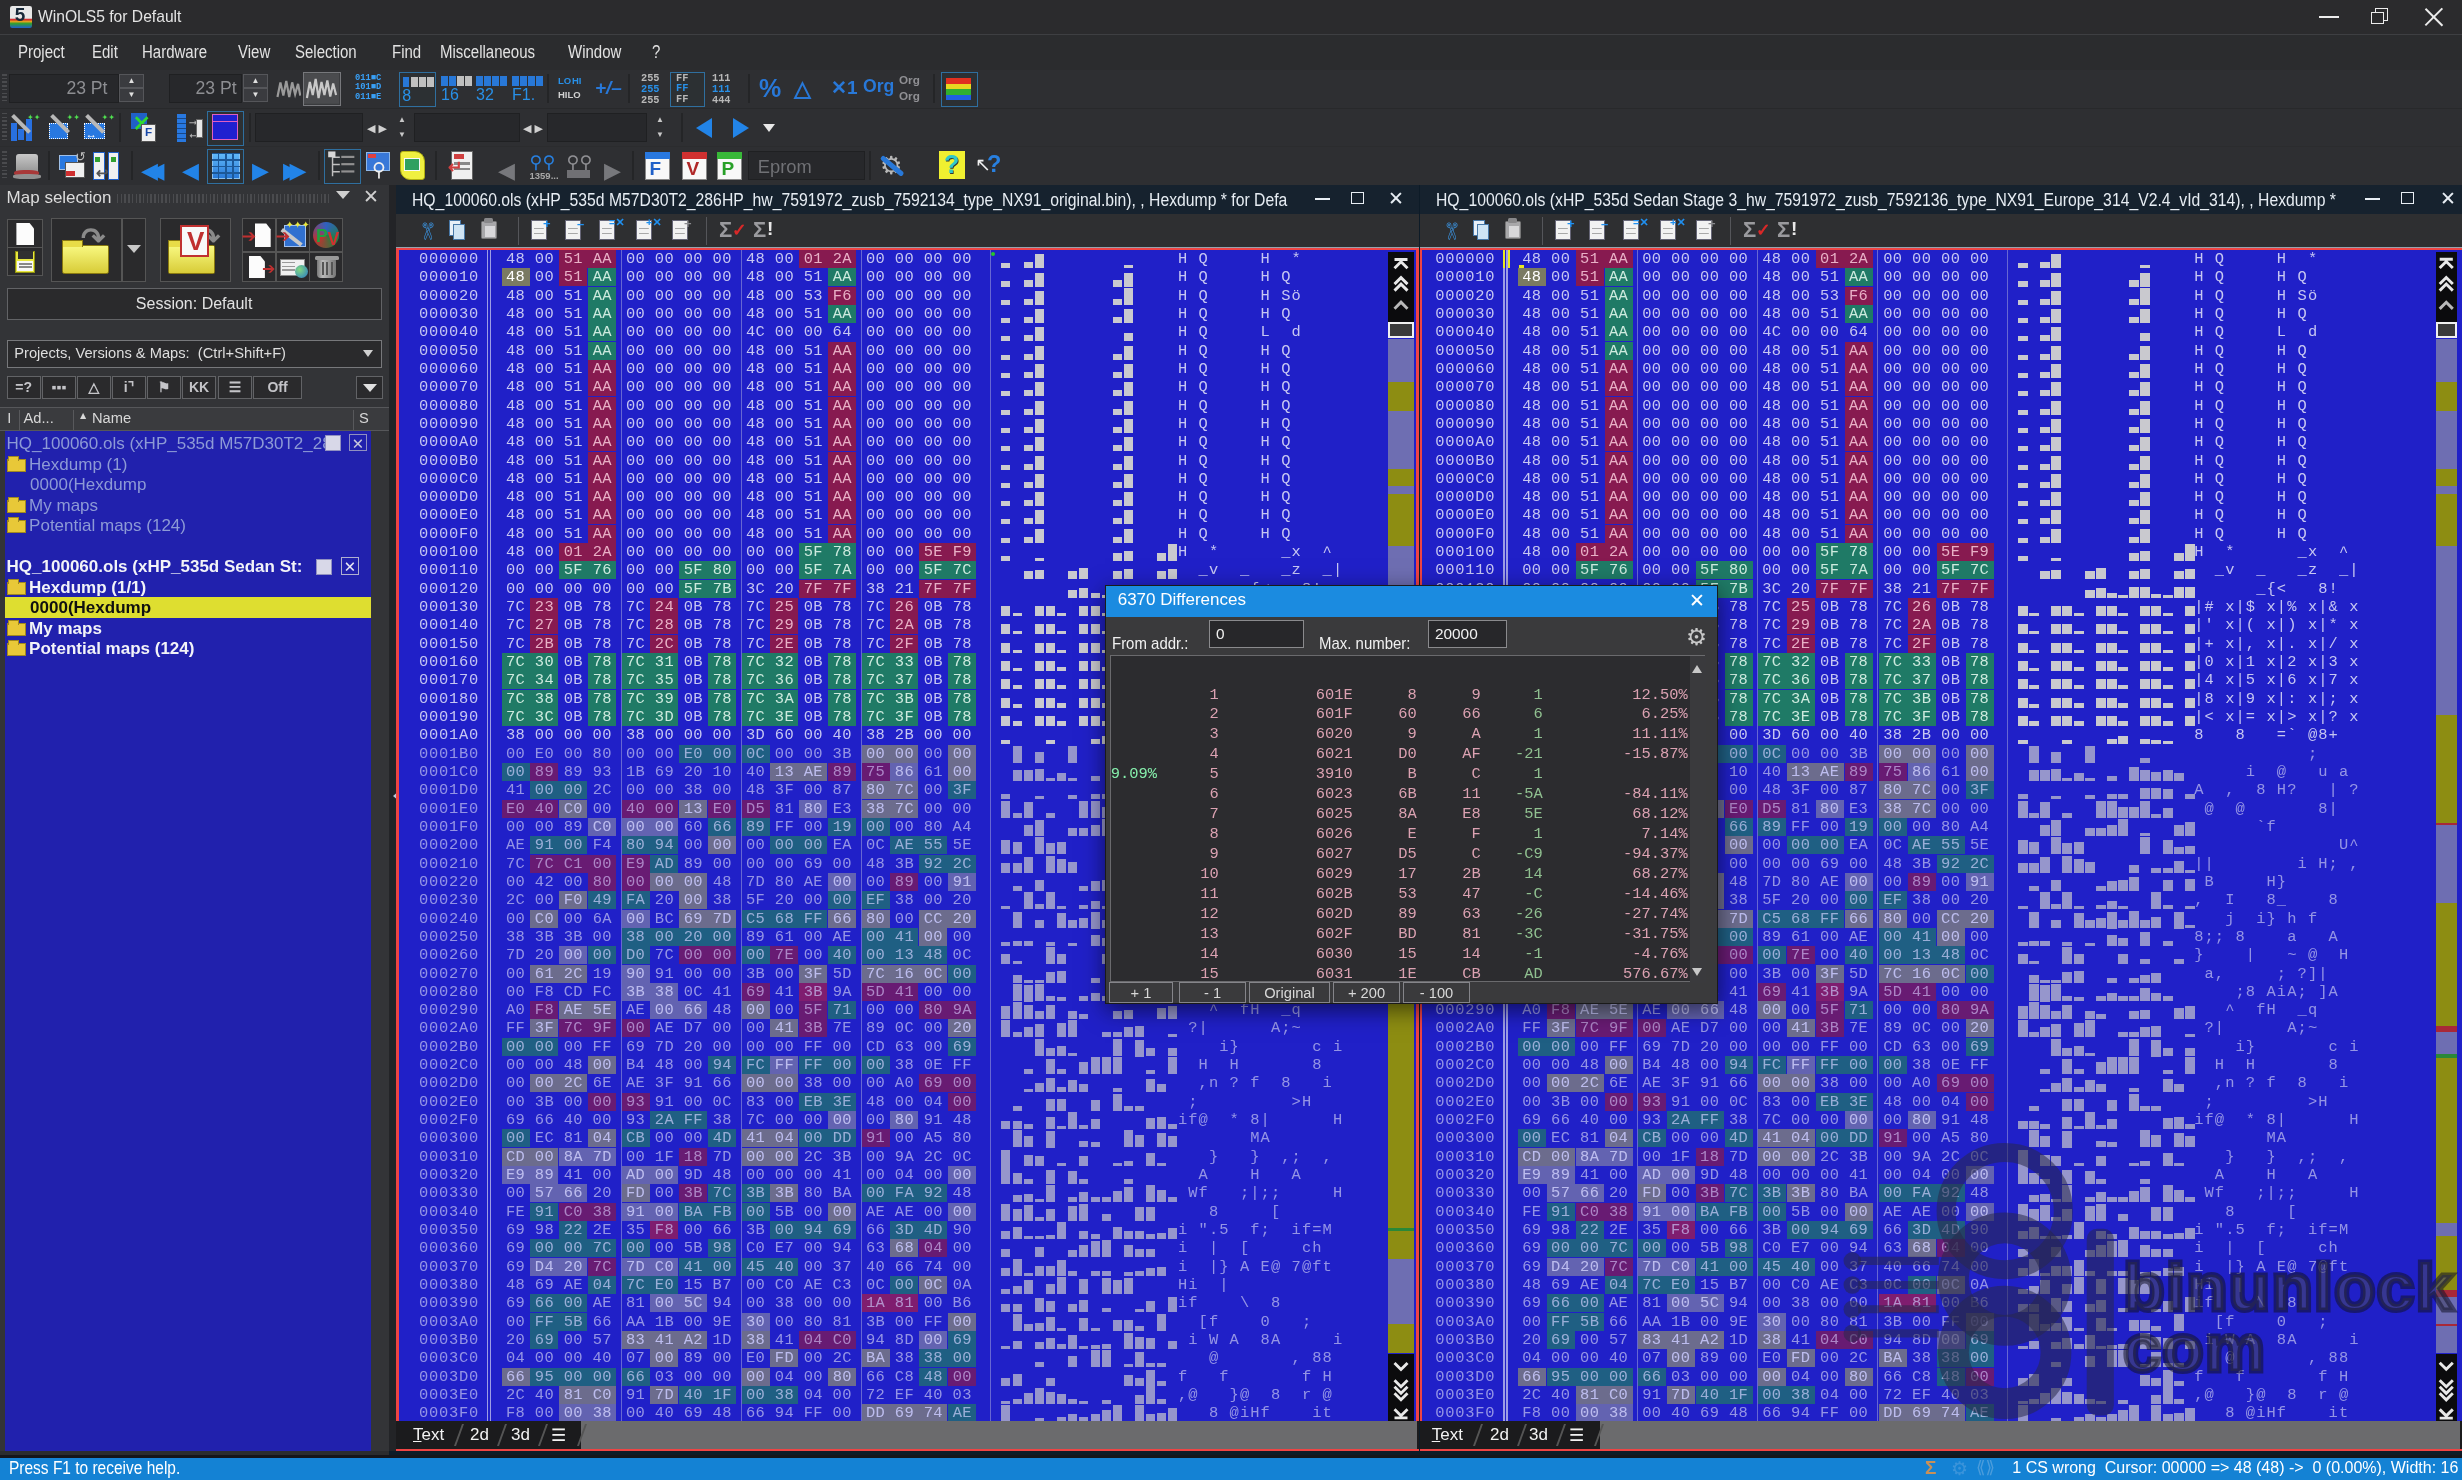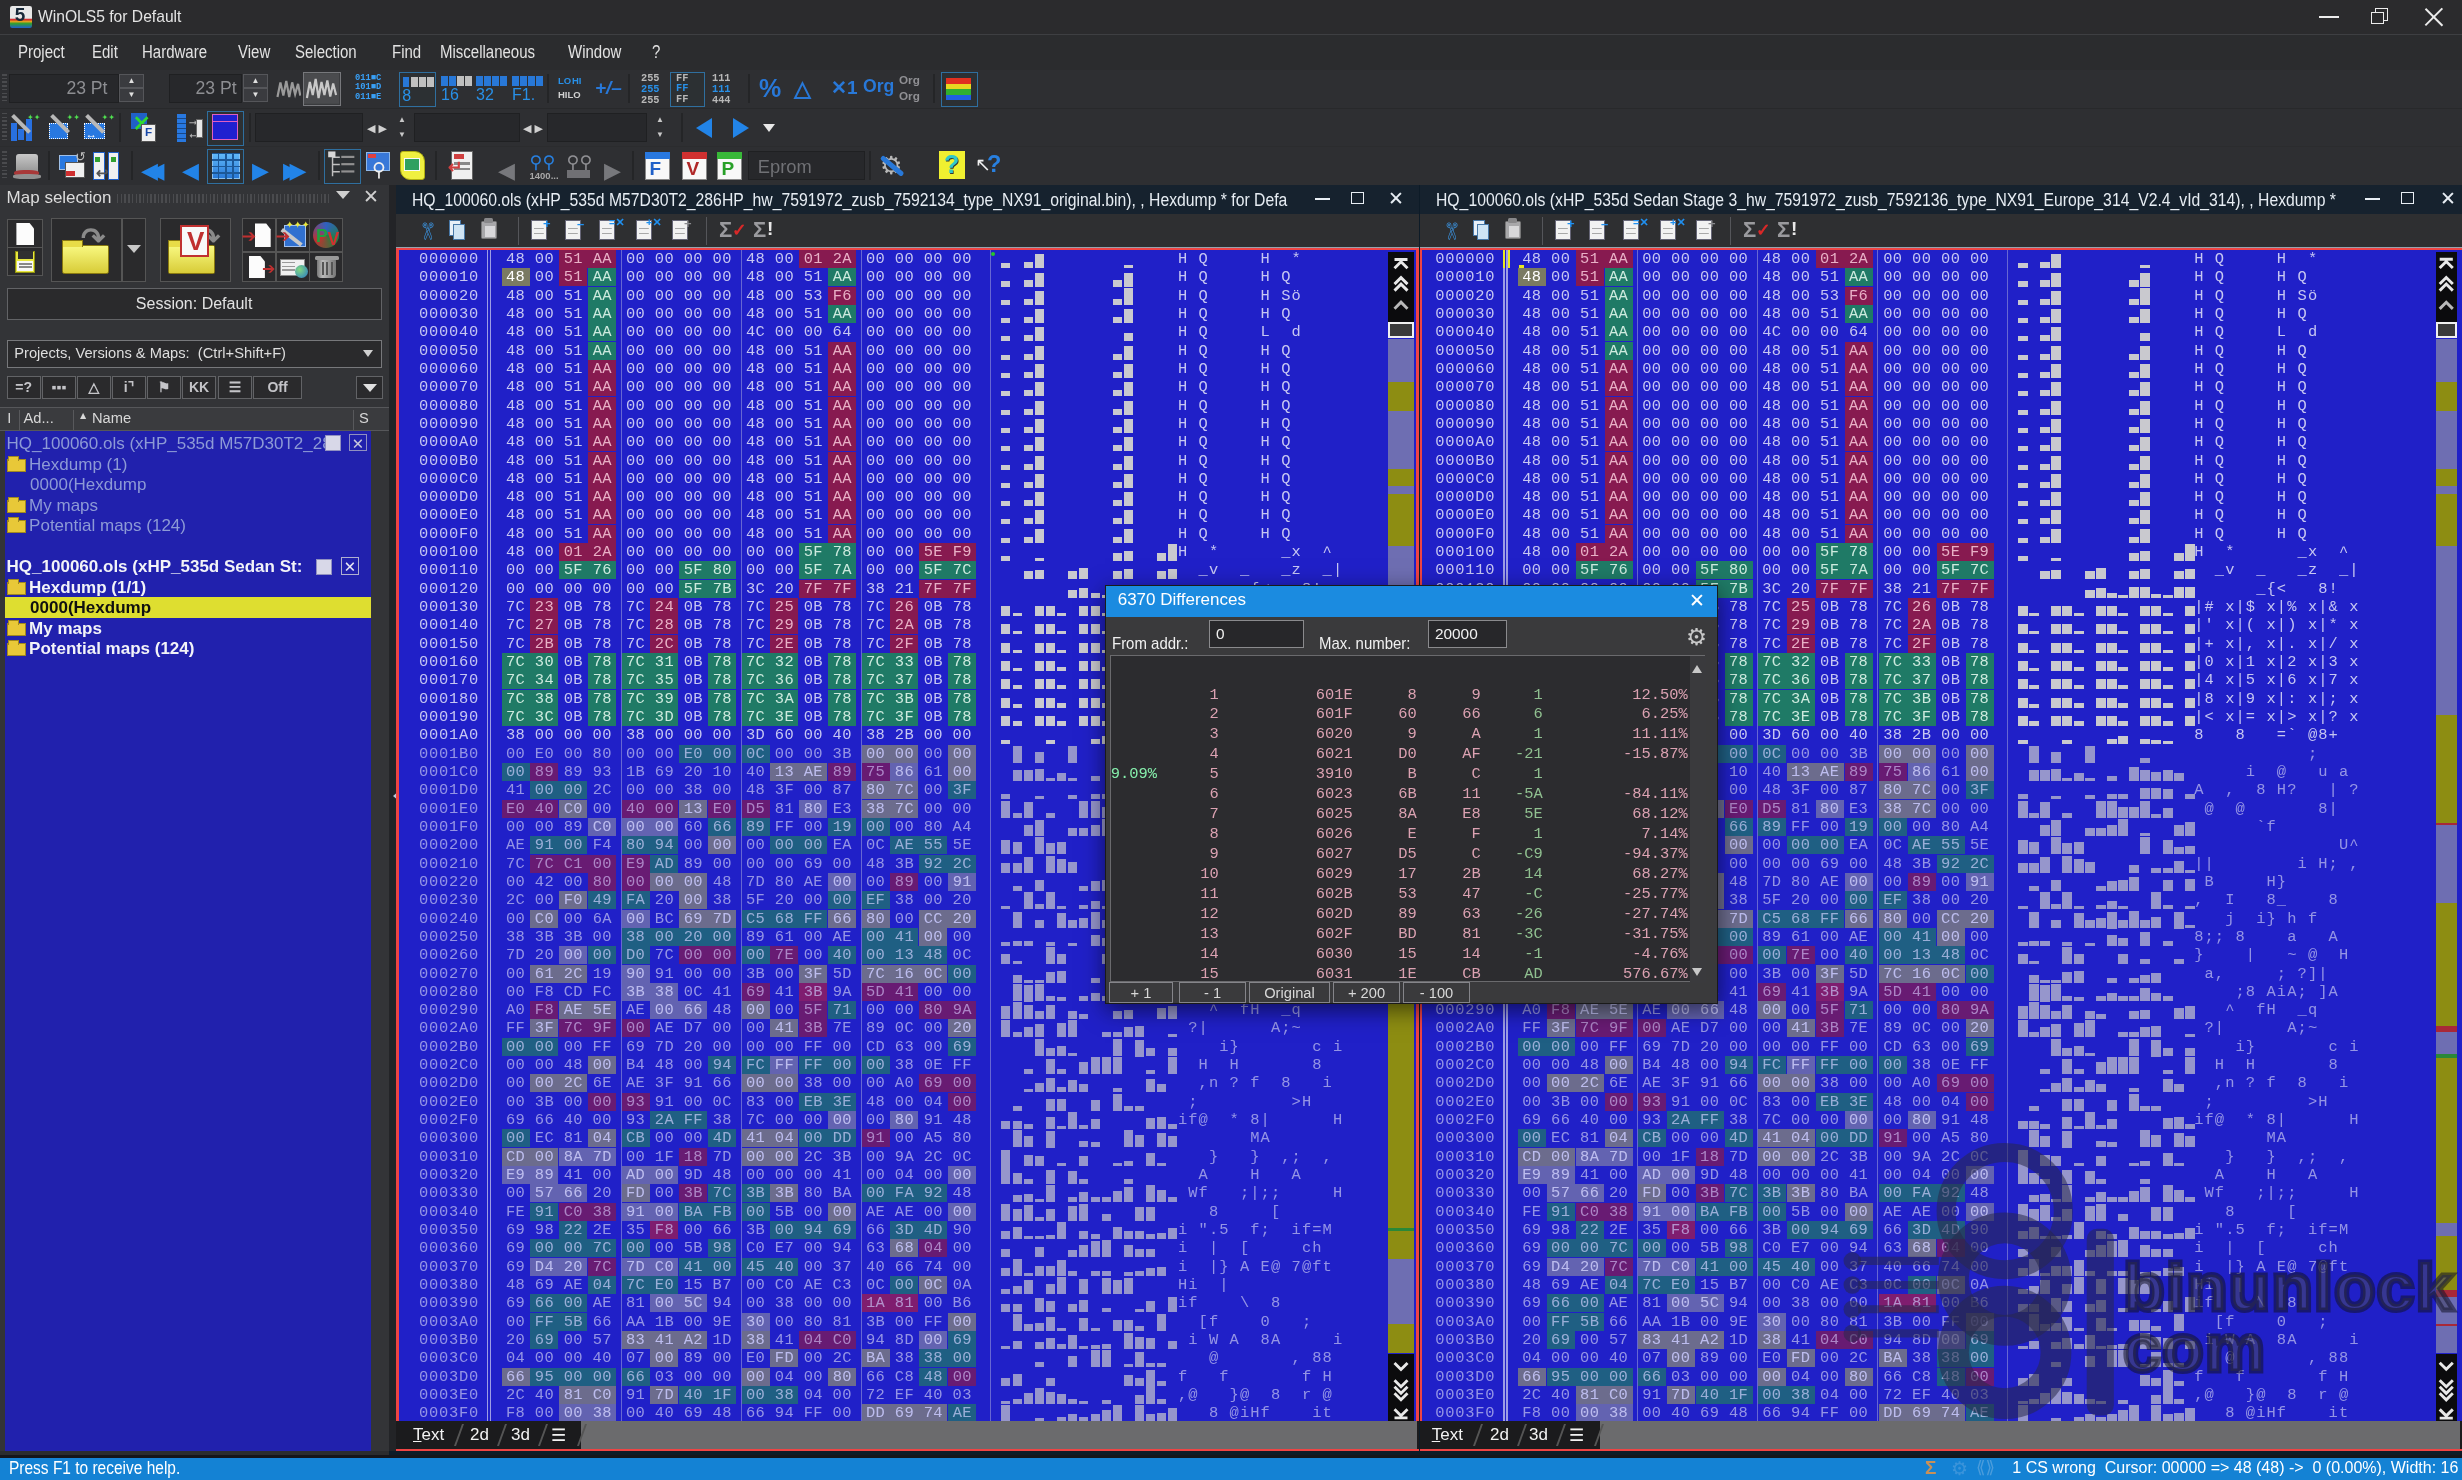--- a/index.html
+++ b/index.html
@@ -225,21 +225,21 @@
  <div class="tbtn" style="left:448px;width:26px;">
       <div class="abs" style="left:2.9px;top:0;width:22px;height:29px;background:#f0f0f0;border:0.7px solid #666;"></div>
       <div class="abs" style="left:5.9px;top:2.9px;width:10.3px;height:5.9px;background:#d04040;"></div>
       <div class="abs" style="left:5.9px;top:11.7px;width:16px;height:2.2px;background:#888;"></div>
       <div class="abs" style="left:5.9px;top:17px;width:16px;height:2.2px;background:#888;"></div>
       <div class="abs" style="left:0px;top:5.9px;color:#d04040;font-size:17.6px;font-weight:bold;">↵</div>
     </div>
  <div class="abs" style="left:498px;top:11px;color:#77787c;font-size:22px;">◀</div>
  <div class="tbtn" style="left:528px;width:28px;">
       <div class="abs" style="left:1.5px;top:1.5px;font-size:17.6px;color:#2880e0;">⚲⚲</div>
-      <div class="abs" style="left:1.5px;top:19px;color:#a8a8a8;font-size:9.5px;font-weight:bold;">1400...</div>
+      <div class="abs" style="left:1.5px;top:19px;color:#a8a8a8;font-size:9.5px;font-weight:bold;">1359...</div>
     </div>
  <div class="tbtn" style="left:565px;width:28px;">
       <div class="abs" style="left:1.5px;top:1.5px;font-size:17.6px;color:#909094;">⚲⚲</div>
       <div class="abs" style="left:1.5px;top:19px;width:23.5px;height:8.8px;background:#707074;"></div>
     </div>
  <div class="abs" style="left:604px;top:11px;color:#77787c;font-size:22px;">▶</div>
  <div class="tsep" style="left:632px;"></div>
  <div class="tbtn" style="left:645px;width:26px;">
       <div class="abs" style="left:0;top:1.5px;width:25px;height:28px;background:#f8f8f8;border:0.7px solid #888;"></div>
       <div class="abs" style="left:0;top:1.5px;width:25px;height:7.3px;background:#2878e0;"></div>
@@ -861,21 +861,21 @@
         <div class="abs" style="top:181px;left:0;width:242px;text-align:right;color:#dca2b2;">6029</div>
         <div class="abs" style="top:181px;left:0;width:306px;text-align:right;color:#dca2b2;">17</div>
         <div class="abs" style="top:181px;left:0;width:370px;text-align:right;color:#dca2b2;">2B</div>
         <div class="abs" style="top:181px;left:0;width:432px;text-align:right;color:#90c090;">14</div>
         <div class="abs" style="top:181px;left:0;width:577px;text-align:right;color:#dca2b2;">68.27%</div>
         <div class="abs" style="top:201px;left:0;width:108px;text-align:right;color:#dca2b2;">11</div>
         <div class="abs" style="top:201px;left:0;width:242px;text-align:right;color:#dca2b2;">602B</div>
         <div class="abs" style="top:201px;left:0;width:306px;text-align:right;color:#dca2b2;">53</div>
         <div class="abs" style="top:201px;left:0;width:370px;text-align:right;color:#dca2b2;">47</div>
         <div class="abs" style="top:201px;left:0;width:432px;text-align:right;color:#90c090;">-C</div>
-        <div class="abs" style="top:201px;left:0;width:577px;text-align:right;color:#dca2b2;">-25.77%</div>
+        <div class="abs" style="top:201px;left:0;width:577px;text-align:right;color:#dca2b2;">-14.46%</div>
         <div class="abs" style="top:221px;left:0;width:108px;text-align:right;color:#dca2b2;">12</div>
         <div class="abs" style="top:221px;left:0;width:242px;text-align:right;color:#dca2b2;">602D</div>
         <div class="abs" style="top:221px;left:0;width:306px;text-align:right;color:#dca2b2;">89</div>
         <div class="abs" style="top:221px;left:0;width:370px;text-align:right;color:#dca2b2;">63</div>
         <div class="abs" style="top:221px;left:0;width:432px;text-align:right;color:#90c090;">-26</div>
         <div class="abs" style="top:221px;left:0;width:577px;text-align:right;color:#dca2b2;">-27.74%</div>
         <div class="abs" style="top:241px;left:0;width:108px;text-align:right;color:#dca2b2;">13</div>
         <div class="abs" style="top:241px;left:0;width:242px;text-align:right;color:#dca2b2;">602F</div>
         <div class="abs" style="top:241px;left:0;width:306px;text-align:right;color:#dca2b2;">BD</div>
         <div class="abs" style="top:241px;left:0;width:370px;text-align:right;color:#dca2b2;">81</div>

